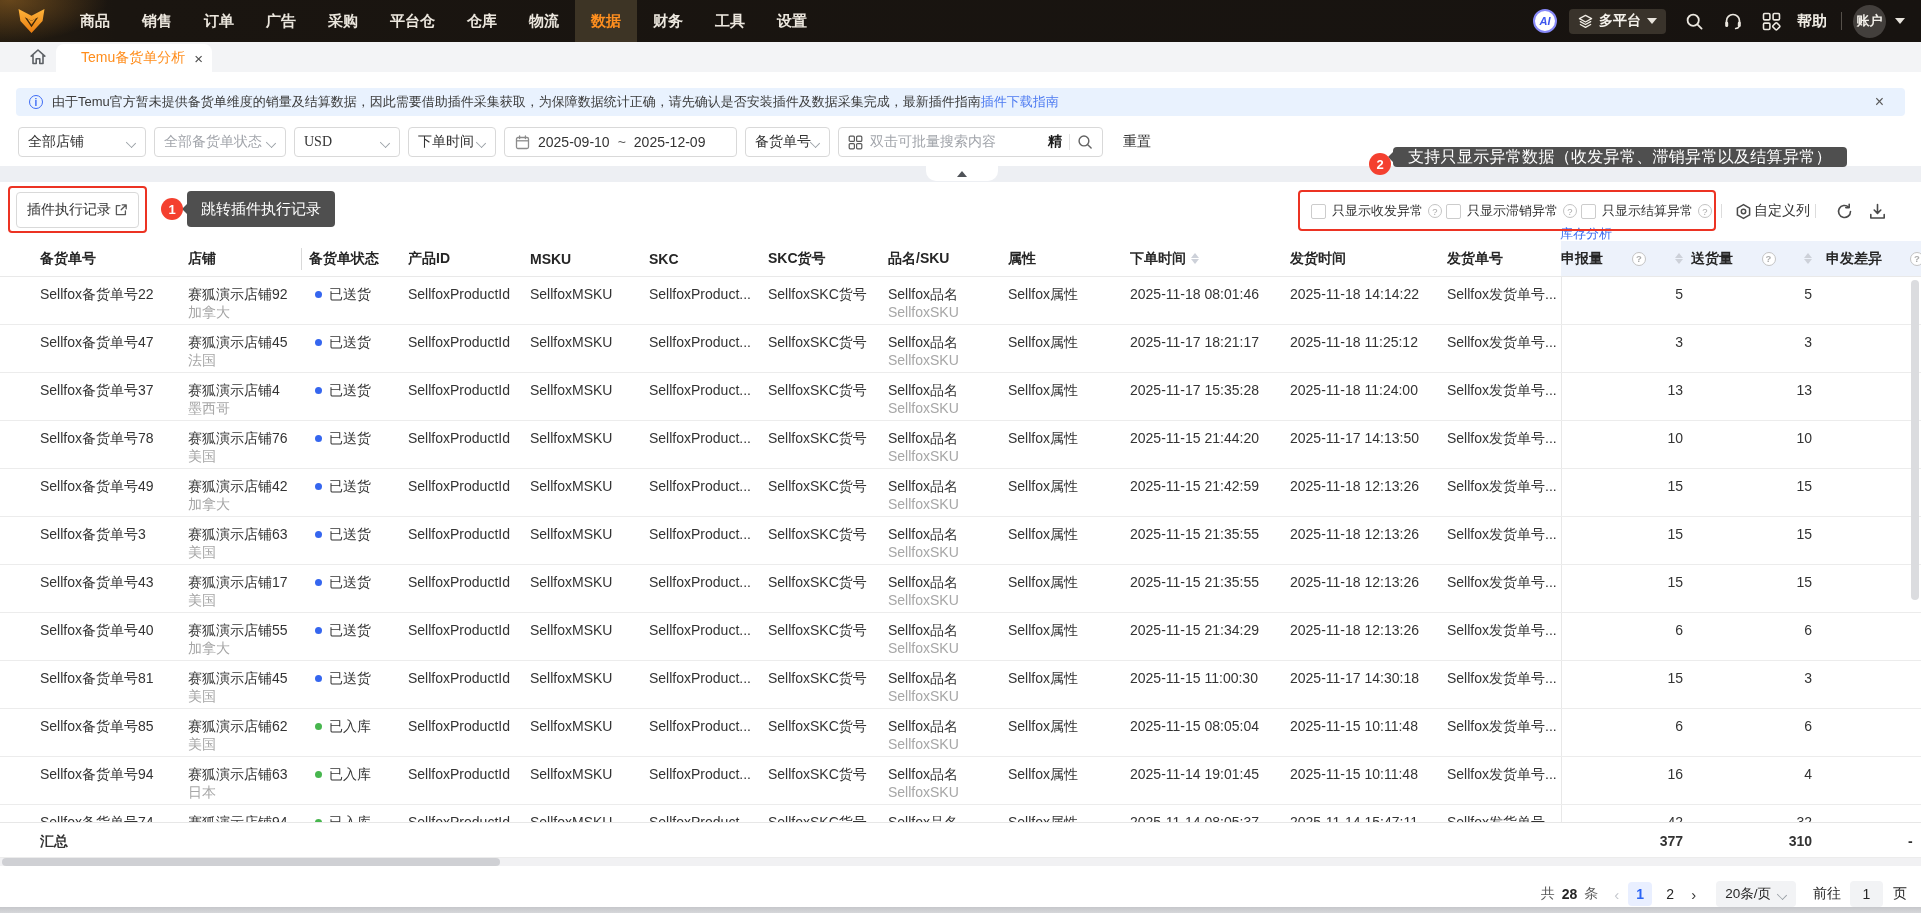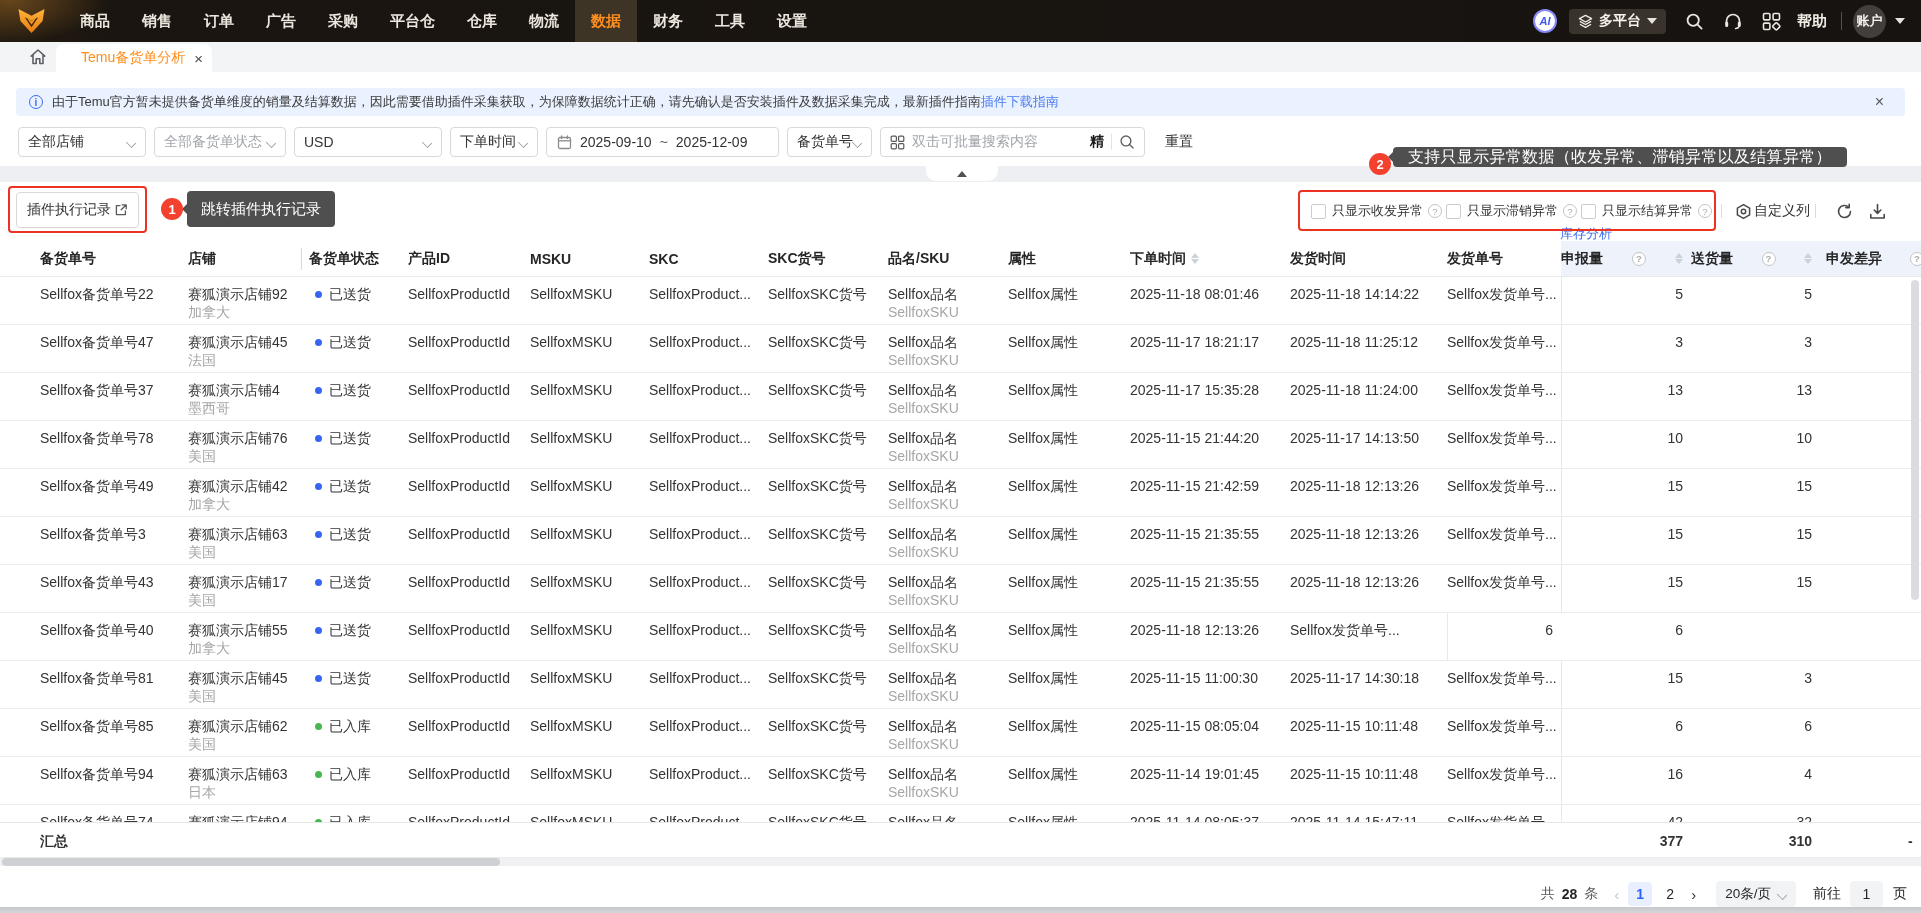--- a/index.html
+++ b/index.html
@@ -45,21 +45,21 @@
   .banner-link { color:#4c7af1; }
   .banner-close { margin-left:auto; color:#595959; font-size:16px; line-height:1; padding-right:8px; }
 
   
   .filters { position:absolute; left:18px; top:127px; height:30px; display:flex; gap:8px; align-items:center; }
   .fbox { height:30px; border:1px solid #d9d9d9; border-radius:4px; background:#fff; display:flex; align-items:center; font-size:14px; color:#333; white-space:nowrap; }
   .fbox.sel { justify-content:space-between; padding:0 9px; overflow:hidden; }
   .fbox .ph { color:#a2a5ab; }
   .chev { width:9px; height:9px; position:relative; flex:none; }
   .chev::before { content:""; position:absolute; left:0; top:1px; width:7px; height:7px; border-right:1.4px solid #9aa0a6; border-bottom:1.4px solid #9aa0a6; transform:rotate(45deg) scale(1,.8); }
-  .w128{width:128px;} .w132{width:132px;} .w130{width:148px;} .w88{width:88px;} .w233{width:233px;} .w85{width:85px;} .w265{width:265px;}
+  .w128{width:128px;} .w132{width:132px;} .w130{width:106px;font-family:Liberation Serif, serif;} .w88{width:88px;} .w233{width:233px;} .w85{width:85px;} .w265{width:265px;}
   .datebox { padding:0 10px; gap:8px; }
   .datebox .sep { color:#595959; }
   .searchbox { padding:0 9px 0 9px; gap:7px; }
   .searchbox .ph { flex:1; }
   .exact { font-weight:700; color:#1a1a1a; }
   .vline { width:1px; height:16px; background:#e3e3e3; }
   .reset-btn { margin-left:12px; font-size:14px; color:#333; }
 
   
   .band { position:absolute; left:0; top:166px; width:1921px; height:16px; background:#edeff3; }
@@ -602,20 +602,21 @@
         </div>
         <div class="td">SellfoxProductId</div>
         <div class="td">SellfoxMSKU</div>
         <div class="td">SellfoxProduct...</div>
         <div class="td">SellfoxSKC货号</div>
         <div class="td">
           <div>Sellfox品名</div>
           <div class="sub">SellfoxSKU</div>
         </div>
         <div class="td">Sellfox属性</div>
+        <div class="td">2025-11-15 21:34:29</div>
         <div class="td">2025-11-18 12:13:26</div>
         <div class="td">Sellfox发货单号...</div>
         <div class="td num rfixed">6</div>
         <div class="td num">6</div>
         <div class="td"></div>
       </div>
       <div class="tr grid">
         <div class="td first">Sellfox备货单号81</div>
         <div class="td">
           <div>赛狐演示店铺45</div>

